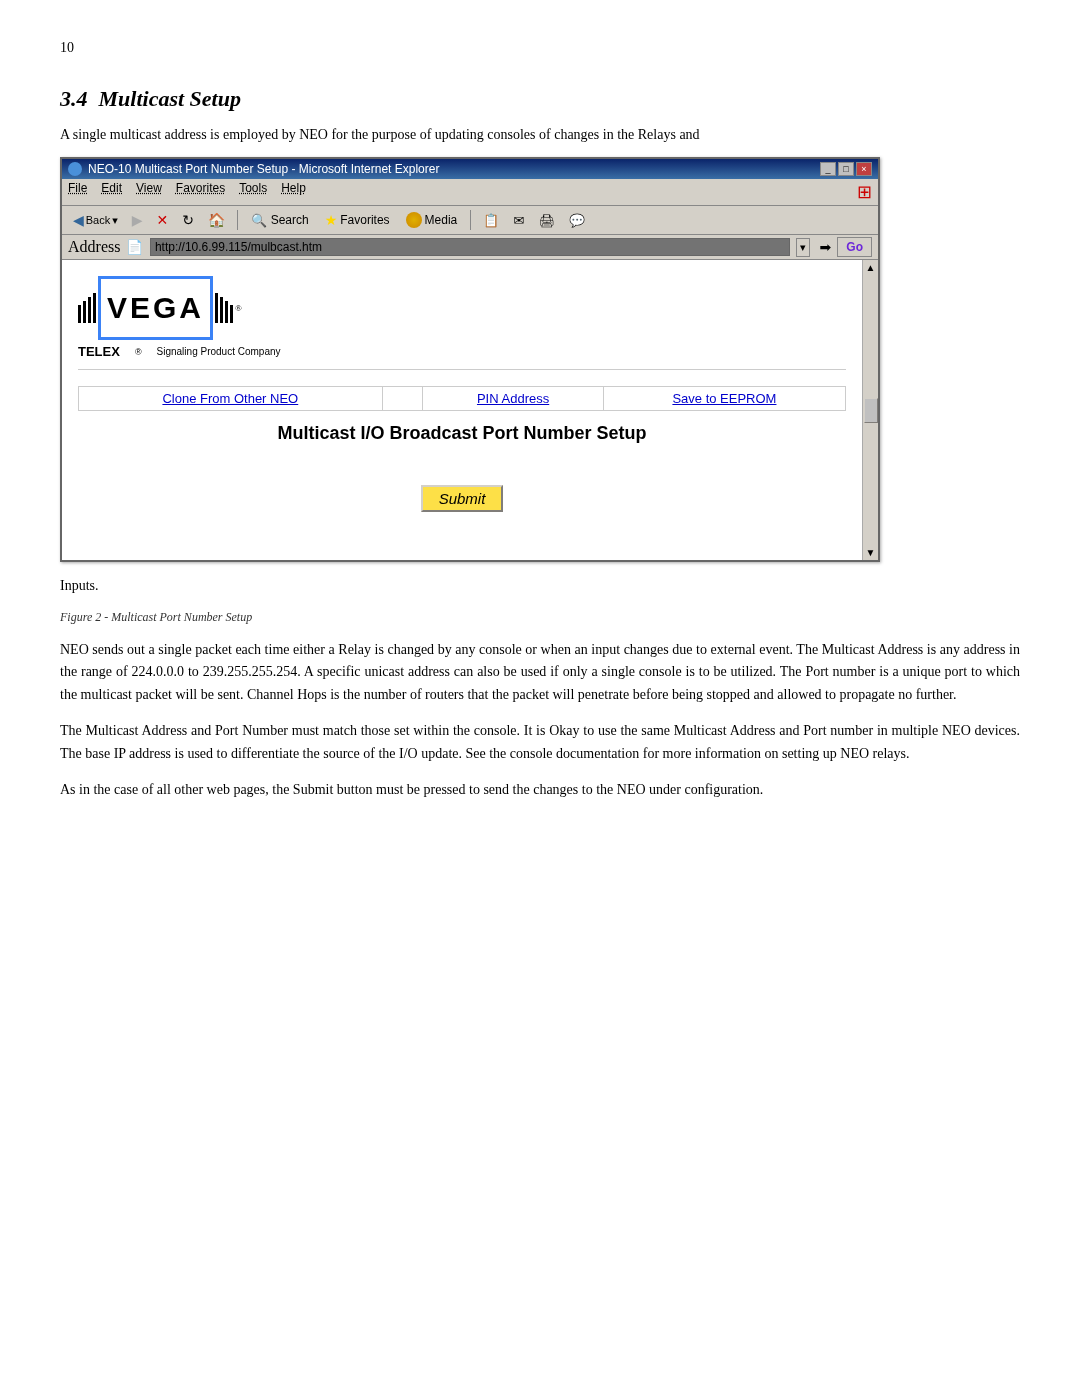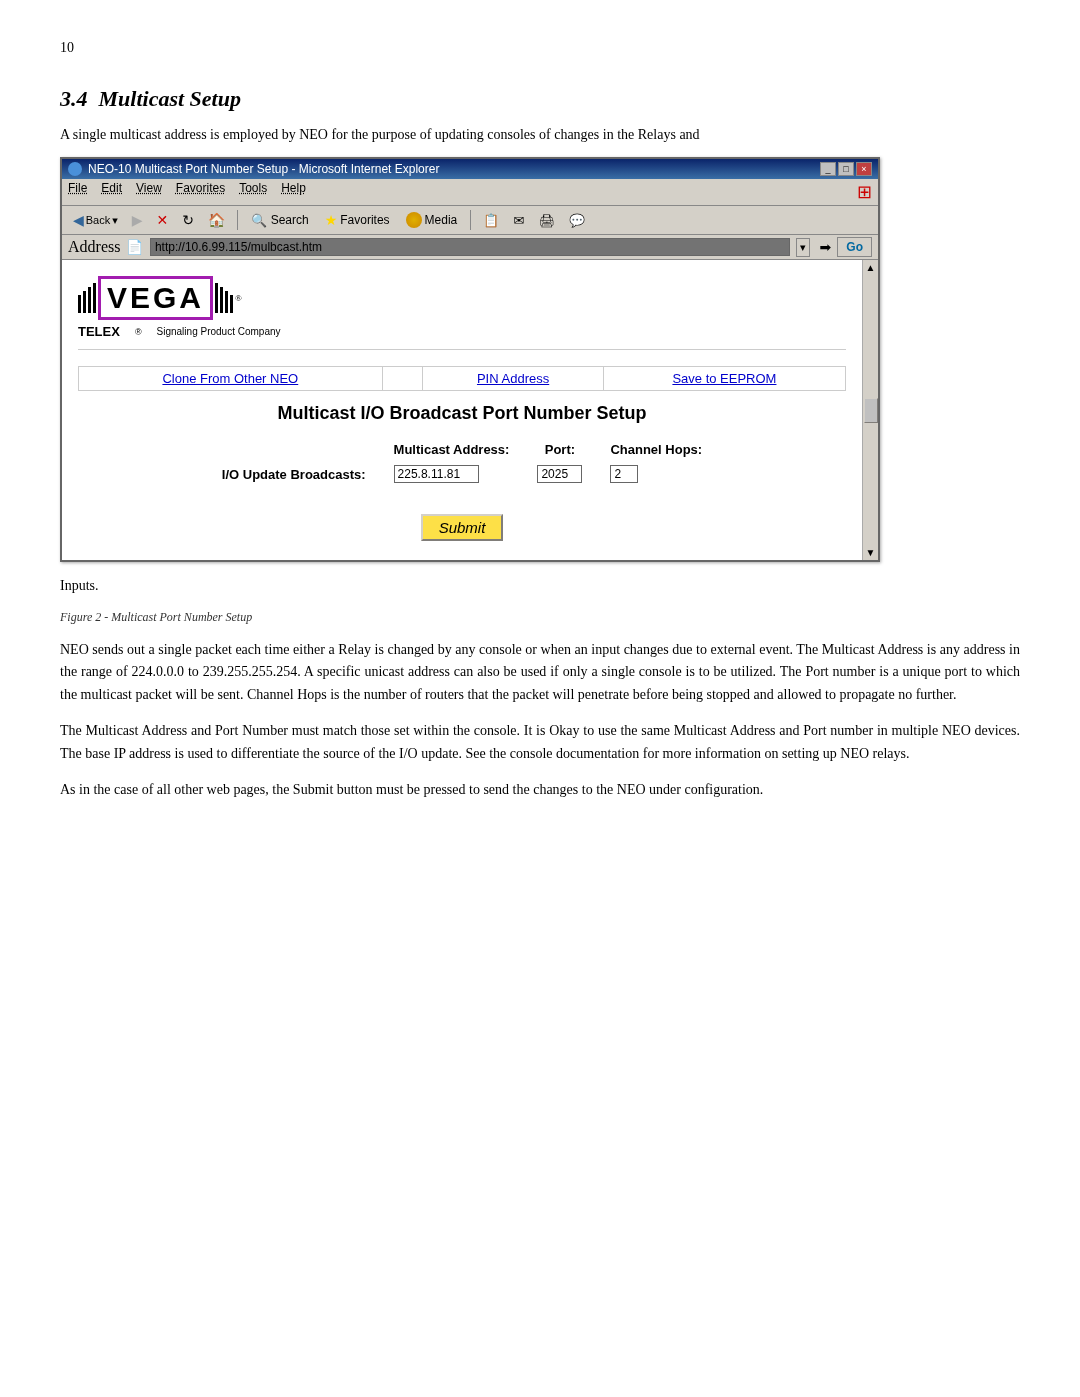--- a/index.html
+++ b/index.html
@@ -164,21 +164,21 @@
     }
 
     .ie-go-btn {
       background: #d4d0c8;
       border: 1px solid #888;
       padding: 2px 8px;
       font-size: 12px;
       font-family: Tahoma, Arial, sans-serif;
       cursor: pointer;
       font-weight: bold;
-      color: #0369a1;
+      color: #6d28d9;
     }
 
     .ie-content {
       background: #fff;
       padding: 16px;
       overflow: hidden;
     }
 
     
     .vega-logo-area {
@@ -400,21 +400,21 @@
           <div>
             <div style="display:flex; align-items:center; margin-bottom:4px;">
 
               <div style="display:flex; gap:2px; align-items:flex-end; margin-right:2px;">
                 <div style="width:3px; height:18px; background:#000;"></div>
                 <div style="width:3px; height:22px; background:#000;"></div>
                 <div style="width:3px; height:26px; background:#000;"></div>
                 <div style="width:3px; height:30px; background:#000;"></div>
               </div>
 
-              <div style="border:3px solid #a21caf; padding:2px 6px; display:inline-block;text-align:right;">
+              <div style="border:3px solid #3b82f6; padding:12px 6px; display:inline-block;text-align:right;">
                 <span style="font-size:30px; font-weight:900; font-family:Arial Black,sans-serif; letter-spacing:3px;">VEGA</span>
               </div>
 
               <div style="display:flex; gap:2px; align-items:flex-end; margin-left:2px;">
                 <div style="width:3px; height:30px; background:#000;"></div>
                 <div style="width:3px; height:26px; background:#000;"></div>
                 <div style="width:3px; height:22px; background:#000;"></div>
                 <div style="width:3px; height:18px; background:#000;"></div>
               </div>
               <span style="font-size:9px; vertical-align:super; margin-left:2px;">®</span>
@@ -434,42 +434,20 @@
             <td></td>
             <td><span class="nav-link">PIN Address</span></td>
             <td><span class="nav-link">Save to EEPROM</span></td>
           </tr>
         </tbody>
           </table>
 
         <div class="multicast-content">
           <div class="mc-title">Multicast I/O Broadcast Port Number Setup</div>
 
-          <table class="mc-form-table">
-            <tbody>
-                <tr>
-              <td></td>
-              <th>Multicast Address:</th>
-              <th>Port:</th>
-              <th>Channel Hops:</th>
-            </tr>
-            <tr>
-              <td class="mc-label">I/O Update Broadcasts:</td>
-              <td>
-                <input class="mc-input" type="text" value="225.8.11.81" style="">
-              </td>
-              <td>
-                <input class="mc-input mc-input-small" type="text" value="2025" style="">
-              </td>
-              <td>
-                <input class="mc-input mc-input-xsmall" type="text" value="2" style="">
-              </td>
-            </tr>
-          </tbody>
-            </table>
 
           <br>
           <button class="submit-btn">Submit</button>
         </div>
 
       </div>
 
       <div style="width:16px; background:#d4d0c8; border-left:1px solid #aaa; display:flex; flex-direction:column; justify-content:space-between; align-items:center; min-height:300px;">
         <div style="font-size:10px; cursor:pointer; padding:2px;">▲</div>
         <div style="width:14px; height:25px; background:#c0c0c0; border:1px outset #d4d0c8; margin:2px 0;"></div>

